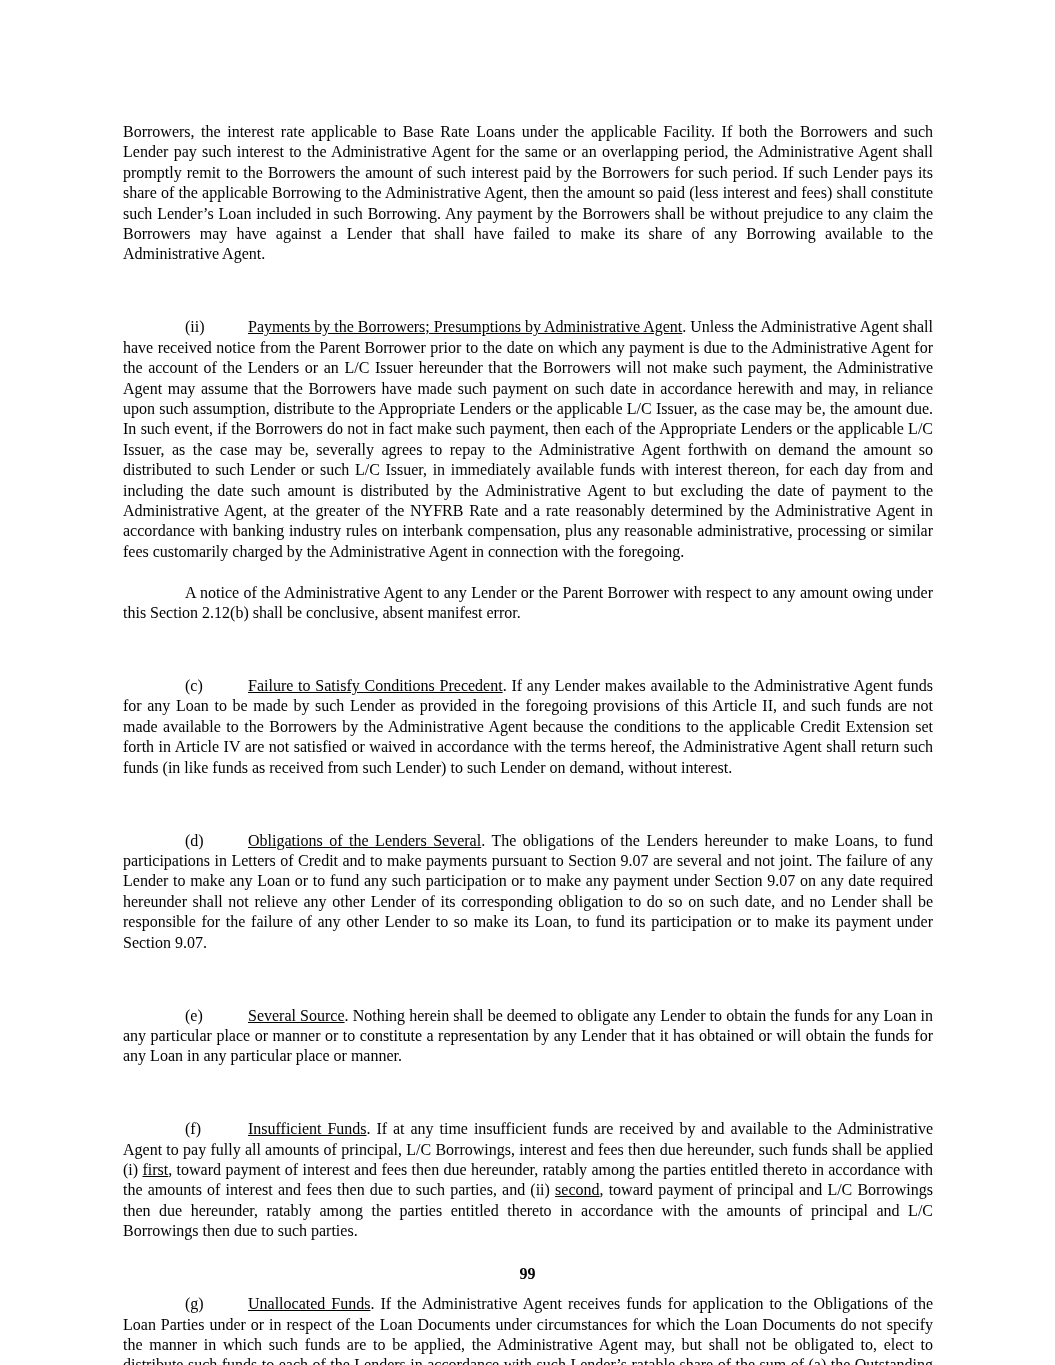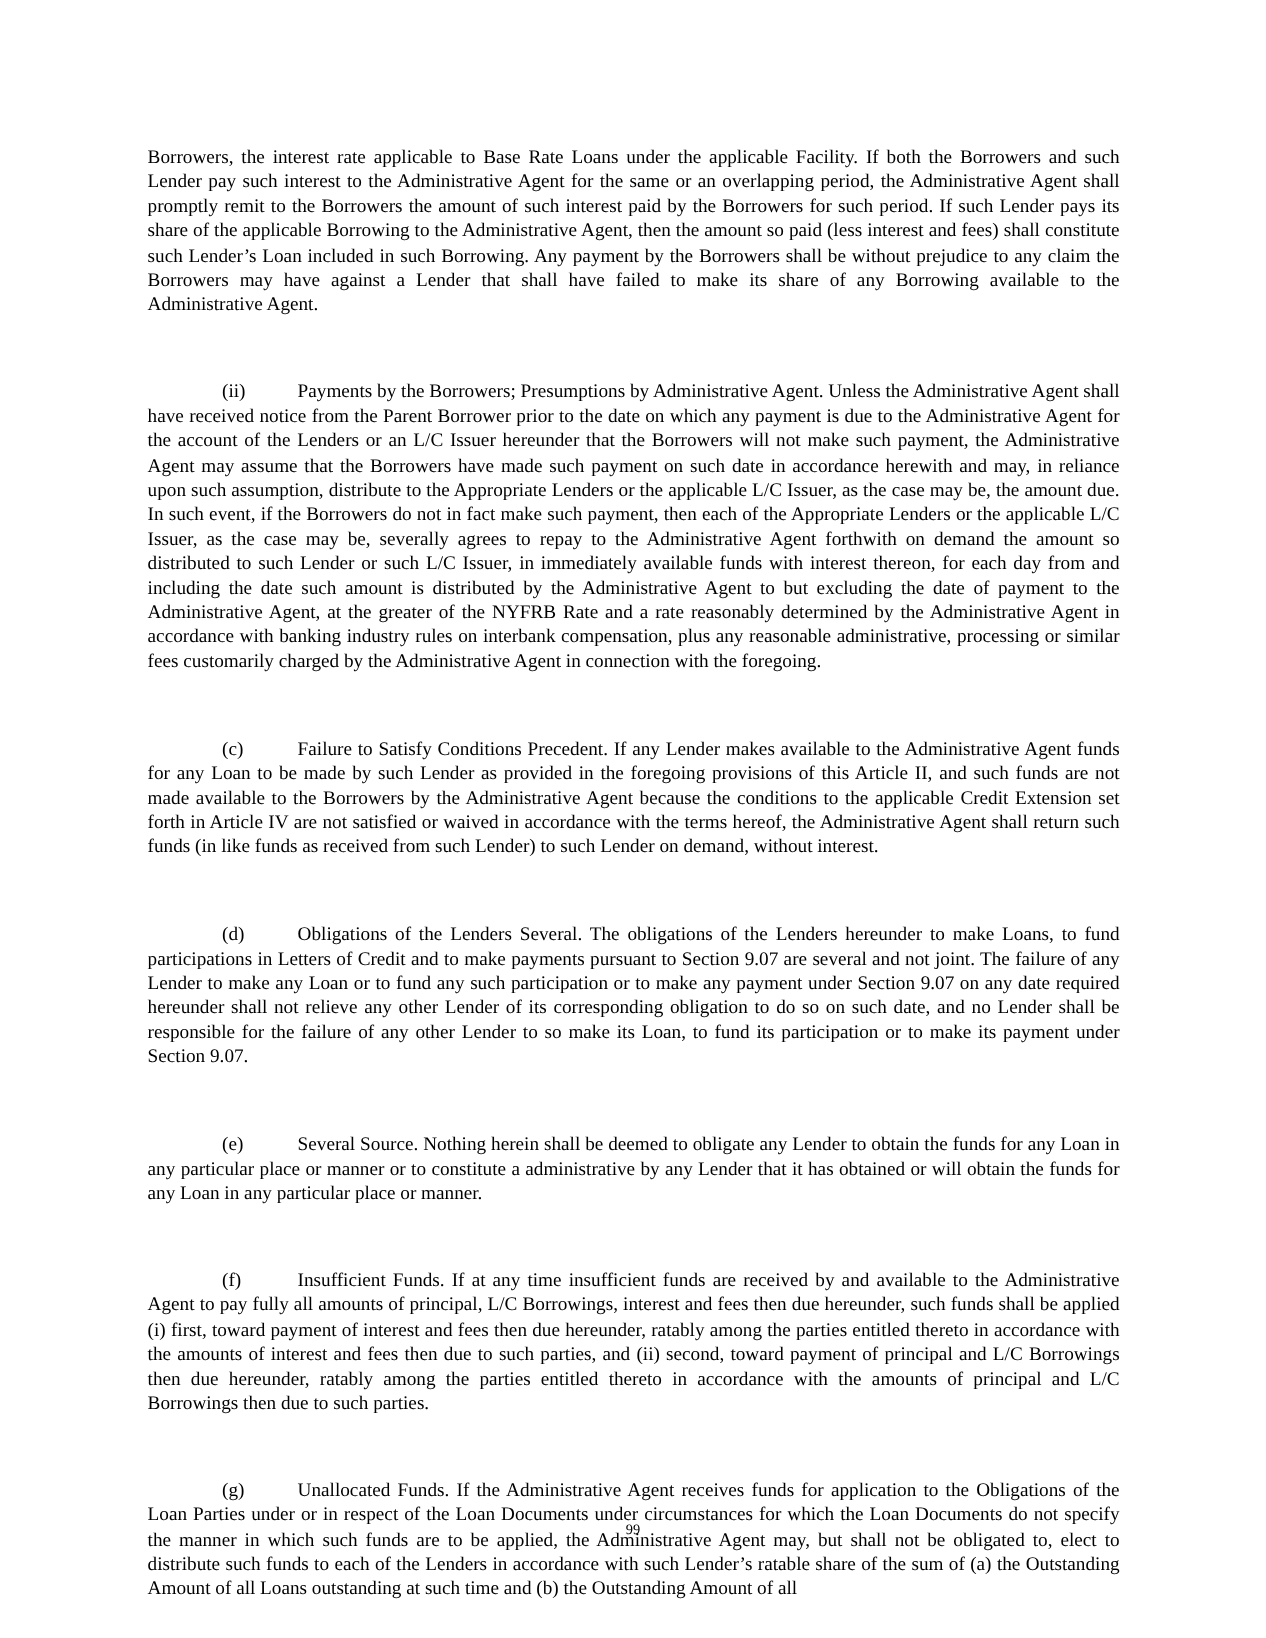--- a/index.html
+++ b/index.html
@@ -24,36 +24,38 @@
     line-height: 20.4px;
     text-align: justify;
   }
   p.para.indent { text-indent: 62px; }
   .plabel {
     display: inline-block;
     width: 63px;
     text-indent: 0;
     margin-top: 32px;
   }
-  .u { }
+  .u { text-decoration: underline; }
   .footer {
     position: absolute;
     top: 1264px; left: 0; width: 100%;
     text-align: center;
-    font-size: 12px;
+    font-size: 16px;
     line-height: 20.4px;
+    font-weight: bold;
   }
 </style>
 </head>
 <body>
 
 <div class="page">
   <div class="content">
       <p class="para"><span>Borrowers, the interest rate applicable to Base Rate Loans under the applicable Facility.  If both the Borrowers and such Lender pay such interest to the Administrative Agent for the same or an overlapping period, the Administrative Agent shall promptly remit to the Borrowers the amount of such interest paid by the Borrowers for such period.  If such Lender pays its share of the applicable Borrowing to the Administrative Agent, then the amount so paid (less interest and fees) shall constitute such Lender’s Loan included in such Borrowing.  Any payment by the Borrowers shall be without prejudice to any claim the Borrowers may have against a Lender that shall have failed to make its share of any Borrowing available to the Administrative Agent.</span></p>
       <p class="para indent"><span class="plabel">(ii)</span><span class="u">Payments by the Borrowers; Presumptions by Administrative Agent</span><span>.  Unless the Administrative Agent shall have received notice from the Parent Borrower prior to the date on which any payment is due to the Administrative Agent for the account of the Lenders or an L/C Issuer hereunder that the Borrowers will not make such payment, the Administrative Agent may assume that the Borrowers have made such payment on such date in accordance herewith and may, in reliance upon such assumption, distribute to the Appropriate Lenders or the applicable L/C Issuer, as the case may be, the amount due.  In such event, if the Borrowers do not in fact make such payment, then each of the Appropriate Lenders or the applicable L/C Issuer, as the case may be, severally agrees to repay to the Administrative Agent forthwith on demand the amount so distributed to such Lender or such L/C Issuer, in immediately available funds with interest thereon, for each day from and including the date such amount is distributed by the Administrative Agent to but excluding the date of payment to the Administrative Agent, at the greater of the NYFRB Rate and a rate reasonably determined by the Administrative Agent in accordance with banking industry rules on interbank compensation, plus any reasonable administrative, processing or similar fees customarily charged by the Administrative Agent in connection with the foregoing.</span></p>
+      <p class="para indent"><span>A notice of the Administrative Agent to any Lender or the Parent Borrower with respect to any amount owing under this Section 2.12(b) shall be conclusive, absent manifest error.</span></p>
       <p class="para indent"><span class="plabel">(c)</span><span class="u">Failure to Satisfy Conditions Precedent</span><span>.  If any Lender makes available to the Administrative Agent funds for any Loan to be made by such Lender as provided in the foregoing provisions of this Article II, and such funds are not made available to the Borrowers by the Administrative Agent because the conditions to the applicable Credit Extension set forth in Article IV are not satisfied or waived in accordance with the terms hereof, the Administrative Agent shall return such funds (in like funds as received from such Lender) to such Lender on demand, without interest.</span></p>
       <p class="para indent"><span class="plabel">(d)</span><span class="u">Obligations of the Lenders Several</span><span>.  The obligations of the Lenders hereunder to make Loans, to fund participations in Letters of Credit and to make payments pursuant to Section 9.07 are several and not joint.  The failure of any Lender to make any Loan or to fund any such participation or to make any payment under Section 9.07 on any date required hereunder shall not relieve any other Lender of its corresponding obligation to do so on such date, and no Lender shall be responsible for the failure of any other Lender to so make its Loan, to fund its participation or to make its payment under Section 9.07.</span></p>
-      <p class="para indent"><span class="plabel">(e)</span><span class="u">Several Source</span><span>.  Nothing herein shall be deemed to obligate any Lender to obtain the funds for any Loan in any particular place or manner or to constitute a administrative by any Lender that it has obtained or will obtain the funds for any Loan in any particular place or manner.</span></p>
+      <p class="para indent"><span class="plabel">(e)</span><span class="u">Several Source</span><span>.  Nothing herein shall be deemed to obligate any Lender to obtain the funds for any Loan in any particular place or manner or to constitute a representation by any Lender that it has obtained or will obtain the funds for any Loan in any particular place or manner.</span></p>
       <p class="para indent"><span class="plabel">(f)</span><span class="u">Insufficient Funds</span><span>.  If at any time insufficient funds are received by and available to the Administrative Agent to pay fully all amounts of principal, L/C Borrowings, interest and fees then due hereunder, such funds shall be applied (i) </span><span class="u">first</span><span>, toward payment of interest and fees then due hereunder, ratably among the parties entitled thereto in accordance with the amounts of interest and fees then due to such parties, and (ii) </span><span class="u">second</span><span>, toward payment of principal and L/C Borrowings then due hereunder, ratably among the parties entitled thereto in accordance with the amounts of principal and L/C Borrowings then due to such parties.</span></p>
       <p class="para indent"><span class="plabel">(g)</span><span class="u">Unallocated Funds</span><span>.  If the Administrative Agent receives funds for application to the Obligations of the Loan Parties under or in respect of the Loan Documents under circumstances for which the Loan Documents do not specify the manner in which such funds are to be applied, the Administrative Agent may, but shall not be obligated to, elect to distribute such funds to each of the Lenders in accordance with such Lender’s ratable share of the sum of (a) the Outstanding Amount of all Loans outstanding at such time and (b) the Outstanding Amount of all</span></p>
     </div>
   <div class="footer">99</div>
 </div>
 
 </body></html>

